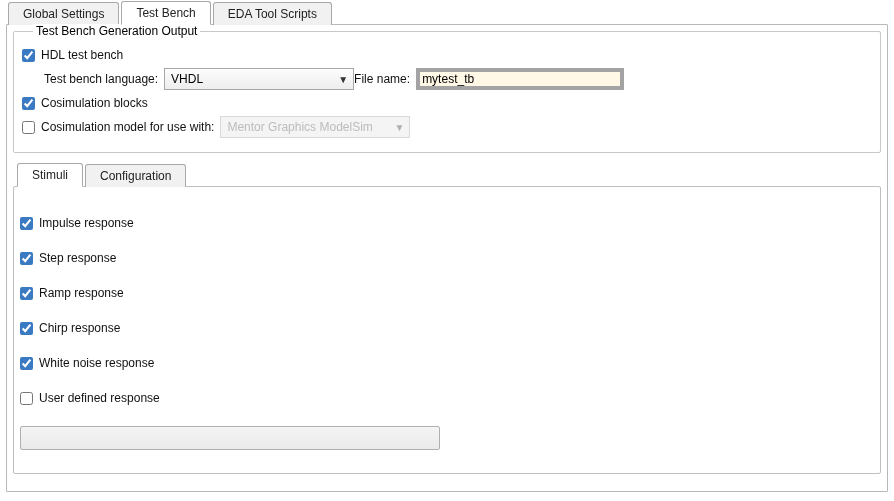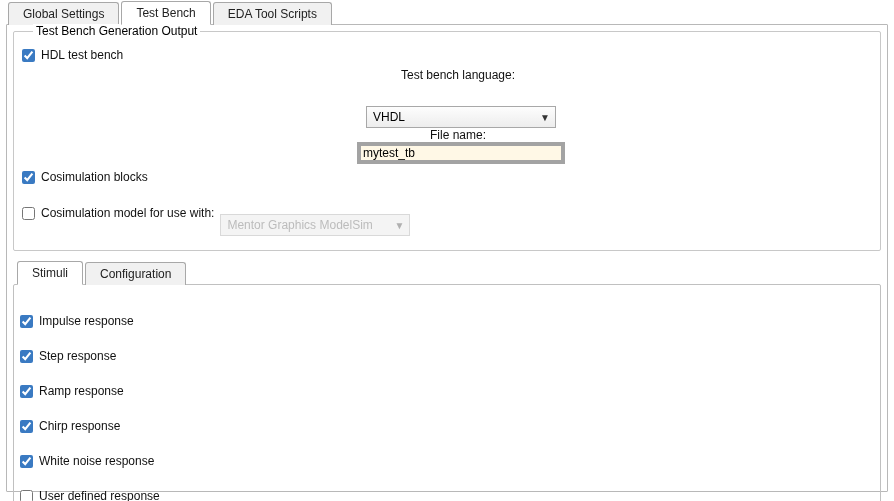--- a/index.html
+++ b/index.html
@@ -72,37 +72,35 @@
   margin: 6px 0;
 }
 .checkbox {
   width: 13px;
   height: 13px;
   margin: 0 6px 0 0;
   accent-color: #3a7ac2;
 }
 .indent {
   margin-left: 22px;
-  flex-direction: column;
 }
 .select {
   width: 190px;
   height: 22px;
   border: 1px solid #a8a8a8;
   background: linear-gradient(#fdfdfd, #ededed);
   font-size: 12px;
   padding: 1px 18px 1px 6px;
   appearance: none;
   position: relative;
 }
 .select-wrap {
   position: relative;
   display: inline-block;
   margin-left: 6px;
-  margin-top: 24px;
 }
 .select-arrow {
   position: absolute;
   right: 6px;
   top: 50%;
   transform: translateY(-50%);
   pointer-events: none;
   font-size: 10px;
   color: #333;
 }

